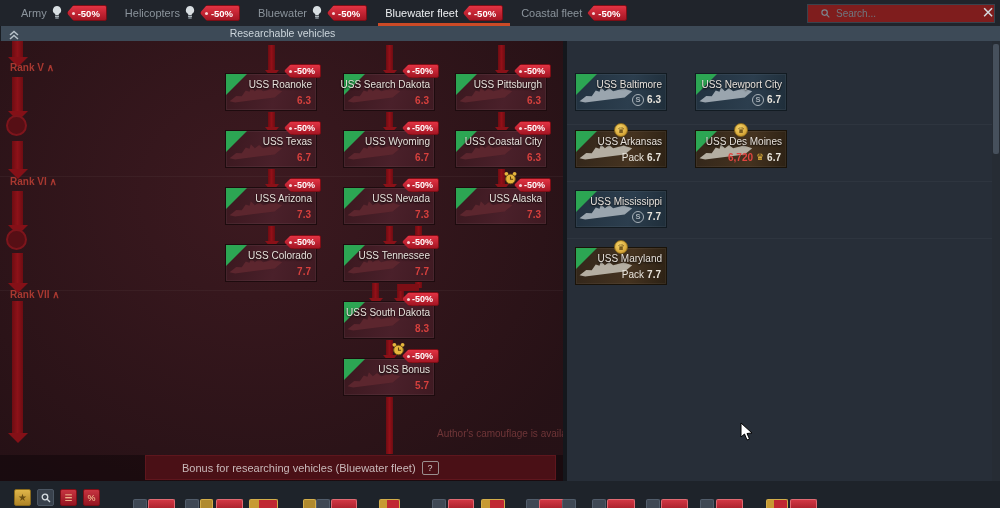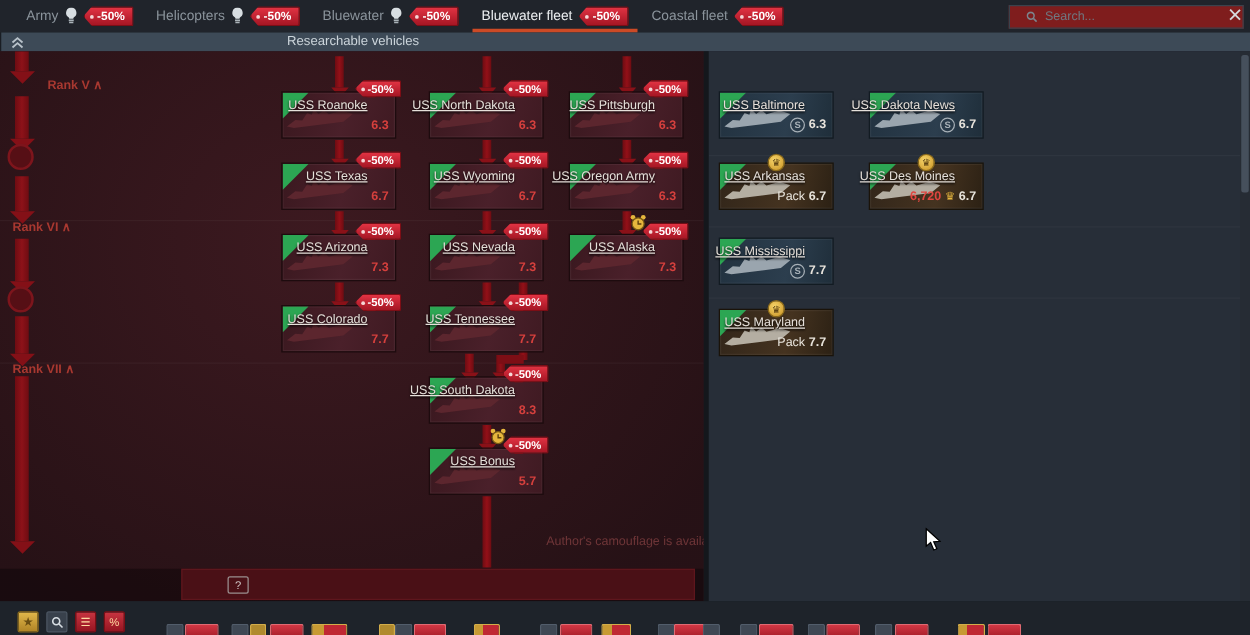--- a/index.html
+++ b/index.html
@@ -57,21 +57,21 @@
         box-shadow:inset 0 0 0 1px rgba(255,255,255,0.05);}
   .card .ship{position:absolute;left:1px;top:8px;width:58px;height:22px;transform:rotate(-6deg);}
   .card .ship path{fill:#5c262e;}
   .card.blue{background:linear-gradient(100deg,#223240,#2c3e4e 60%,#1f2e3a);border-color:#121b22;}
   .card.blue .ship path{fill:#9aa5ae;}
   .card.gold{background:linear-gradient(100deg,#32261a,#453320 60%,#2c2114);border-color:#1a1309;}
   .card.gold .ship path{fill:#b4aea2;}
   .ribbon{position:absolute;left:0;top:0;width:21px;height:21px;
           background:linear-gradient(135deg,#2ca653 55%,#17713a 75%);
           clip-path:polygon(0 0,100% 0,0 100%);}
-  .vname{position:absolute;right:22px;top:5px;font-size:10px;color:#e6e0da;text-shadow:0 1px 2px #000;white-space:nowrap;text-decoration:underline;}
+  .vname{position:absolute;right:4px;top:5px;font-size:10px;color:#e6e0da;text-shadow:0 1px 2px #000;white-space:nowrap;}
   .vbr{position:absolute;right:5px;bottom:4px;display:flex;gap:3px;font-size:10px;font-weight:bold;color:#d6403d;}
   .card.blue .vbr,.card.gold .vbr{color:#e8e4dc;}
   .vbr .price{color:#e04540;}
   .vbr .ge{color:#e6b63d;font-weight:normal;font-size:9px;}
   .vbr .pack{font-weight:normal;color:#e8e4dc;}
   .vbr span:empty{display:none;}
   .scirc{display:inline-block;width:10px;height:10px;border:1px solid #a7b0b7;border-radius:50%;
          color:#a7b0b7;font-size:7.5px;line-height:10px;text-align:center;font-weight:bold;}
   .cardtag{position:absolute;top:-10px;right:-5px;font-size:9px;padding:1px 5px 1px 9px;}
   .cardtag::after{content:"";position:absolute;left:8px;top:100%;border:4px solid transparent;border-top:5px solid #8a1118;}
@@ -211,21 +211,21 @@
 
     </div>
   </div>
       <div class="card" style="left: 343px; top: 32px;">
     <span class="ribbon"></span>
     <svg class="ship" viewBox="0 0 64 22">
       <path d="M2 17 L10 12 L16 13 L21 7 L25 9 L27 4 L31 9 L36 6 L40 10 L52 8 L61 12 L52 18 L8 19 Z"></path>
     </svg>
 
     <span class="tag cardtag">-50%</span>
-    <div class="vname">USS North Dakota</div>
+    <div class="vname">USS Search Dakota</div>
     <div class="vbr">
 
       <span class="brnum">6.3</span>
 
     </div>
   </div>
       <div class="card" style="left: 455px; top: 32px;">
     <span class="ribbon"></span>
     <svg class="ship" viewBox="0 0 64 22">
       <path d="M2 17 L10 12 L16 13 L21 7 L25 9 L27 4 L31 9 L36 6 L40 10 L52 8 L61 12 L52 18 L8 19 Z"></path>
@@ -267,21 +267,21 @@
 
     </div>
   </div>
       <div class="card" style="left: 455px; top: 89px;">
     <span class="ribbon"></span>
     <svg class="ship" viewBox="0 0 64 22">
       <path d="M2 17 L10 12 L16 13 L21 7 L25 9 L27 4 L31 9 L36 6 L40 10 L52 8 L61 12 L52 18 L8 19 Z"></path>
     </svg>
 
     <span class="tag cardtag">-50%</span>
-    <div class="vname">USS Oregon Army</div>
+    <div class="vname">USS Coastal City</div>
     <div class="vbr">
 
       <span class="brnum">6.3</span>
 
     </div>
   </div>
       <div class="card" style="left: 225px; top: 146px;">
     <span class="ribbon"></span>
     <svg class="ship" viewBox="0 0 64 22">
       <path d="M2 17 L10 12 L16 13 L21 7 L25 9 L27 4 L31 9 L36 6 L40 10 L52 8 L61 12 L52 18 L8 19 Z"></path>
@@ -390,27 +390,28 @@
     <span class="tag cardtag">-50%</span>
     <div class="vname">USS Bonus</div>
     <div class="vbr">
 
       <span class="brnum">5.7</span>
 
     </div>
   </div>
     </div>
   <div id="rank-labels">
-      <div class="rank-label" style="top: 21px; margin-left: 28px;">Rank V ∧</div>
+      <div class="rank-label" style="top: 21px;">Rank V ∧</div>
       <div class="rank-label" style="top: 135px;">Rank VI ∧</div>
       <div class="rank-label" style="top: 248px;">Rank VII ∧</div>
     </div>
   <div id="watermark">Author's camouflage is available</div>
   <div id="tree-bottom-shade"></div>
   <div id="bonus-bar">
+    <span class="btxt">Bonus for researching vehicles (Bluewater fleet)</span>
     <span class="helpbox">?</span>
   </div>
 </div>
 
 <div id="divider"></div>
 
 <div id="prem-panel">
   <div class="prem-sep" style="top:83px"></div>
   <div class="prem-sep" style="top:140px"></div>
   <div class="prem-sep" style="top:197px"></div>
@@ -429,21 +430,21 @@
       <span class="brnum">6.3</span>
 
     </div>
   </div>
       <div class="card blue" style="left: 128px; top: 32px;">
     <span class="ribbon"></span>
     <svg class="ship" viewBox="0 0 64 22">
       <path d="M2 17 L10 12 L16 13 L21 7 L25 9 L27 4 L31 9 L36 6 L40 10 L52 8 L61 12 L52 18 L8 19 Z"></path>
     </svg>
 
-    <div class="vname">USS Dakota News</div>
+    <div class="vname">USS Newport City</div>
     <div class="vbr">
 
       <span class="scirc">S</span>
 
       <span class="brnum">6.7</span>
 
     </div>
   </div>
       <div class="card gold" style="left: 8px; top: 89px;">
     <span class="ribbon"></span>

